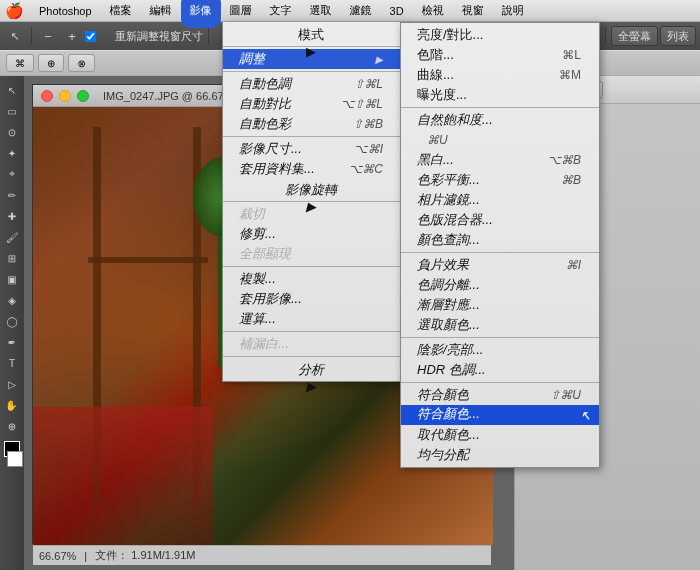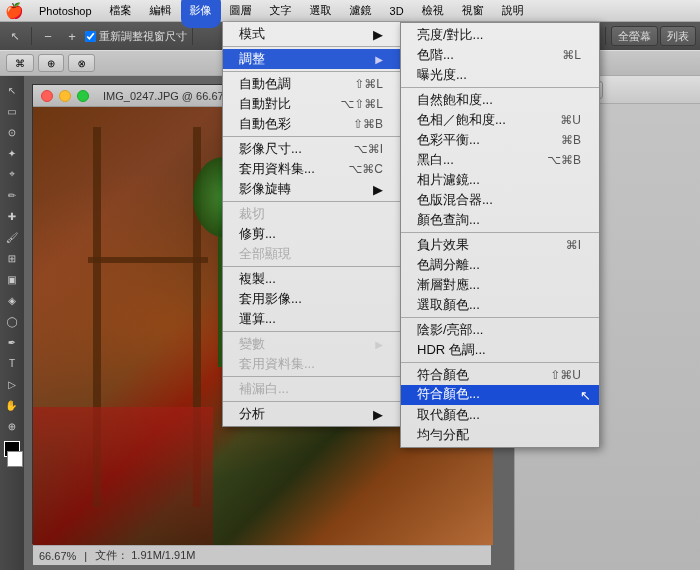--- a/index.html
+++ b/index.html
@@ -82,21 +82,21 @@
       cursor: pointer;
       height: 20px;
       display: flex;
       align-items: center;
     }
     .toolbar-checkbox {
       display: flex;
       align-items: center;
       color: #ddd;
       font-size: 11px;
-      gap: 3px;
+      gap: 19px;
     }
     .toolbar-sep {
       width: 1px;
       height: 18px;
       background: #3a3a3a;
       margin: 0 3px;
     }
 
     
     #options-bar {
@@ -276,20 +276,21 @@
       border: 1px solid #888;
       box-shadow: 2px 2px 8px rgba(0,0,0,0.4);
       z-index: 200;
     }
 
     .menu-section {
       padding: 2px 0;
     }
     .menu-section + .menu-section {
       border-top: 1px solid #aaa;
+      font-style: italic;
     }
     .mitem {
       display: flex;
       align-items: center;
       justify-content: space-between;
       padding: 2px 18px 2px 16px;
       cursor: pointer;
       color: #111;
       font-size: 13px;
       height: 20px;
@@ -320,20 +321,21 @@
       color: #cce;
     }
     .menu-label {
       padding: 2px 18px 2px 16px;
       color: #111;
       font-size: 13px;
       height: 20px;
       display: flex;
       align-items: center;
       justify-content: space-between;
+      flex-direction: column;
     }
     .menu-label.has-arrow {
       cursor: pointer;
     }
   </style>
 </head>
 <body>
 
 <div id="menubar">
   <div class="apple-logo">🍎</div>
@@ -501,29 +503,20 @@
       <span>複製...</span>
     </div>
     <div class="mitem">
       <span>套用影像...</span>
     </div>
     <div class="mitem">
       <span>運算...</span>
     </div>
   </div>
 
-  <div class="menu-section">
-    <div class="mitem disabled">
-      <span>變數</span>
-      <span class="arrow" style="color:#ccc;">▶</span>
-    </div>
-    <div class="mitem disabled">
-      <span>套用資料集...</span>
-    </div>
-  </div>
 
   <div class="menu-section">
     <div class="mitem disabled">
       <span>補漏白...</span>
     </div>
   </div>
 
   <div class="menu-section">
     <div class="menu-label has-arrow">
       <span>分析</span>
@@ -536,41 +529,44 @@
 
   <div class="menu-section">
     <div class="mitem">
       <span>亮度/對比...</span>
     </div>
     <div class="mitem">
       <span>色階...</span>
       <span class="shortcut">⌘L</span>
     </div>
     <div class="mitem">
+      <span>曲線...</span>
+      <span class="shortcut">⌘M</span>
+    </div>
+    <div class="mitem">
       <span>曝光度...</span>
     </div>
   </div>
 
   <div class="menu-section">
     <div class="mitem">
       <span>自然飽和度...</span>
     </div>
     <div class="mitem">
-      <span>色相／飽和度...</span>
       <span class="shortcut">⌘U</span>
+    </div>
+    <div class="mitem">
+      <span>黑白...</span>
+      <span class="shortcut">⌥⌘B</span>
     </div>
     <div class="mitem">
       <span>色彩平衡...</span>
       <span class="shortcut">⌘B</span>
     </div>
     <div class="mitem">
-      <span>黑白...</span>
-      <span class="shortcut">⌥⌘B</span>
-    </div>
-    <div class="mitem">
       <span>相片濾鏡...</span>
     </div>
     <div class="mitem">
       <span>色版混合器...</span>
     </div>
     <div class="mitem">
       <span>顏色查詢...</span>
     </div>
   </div>
 

